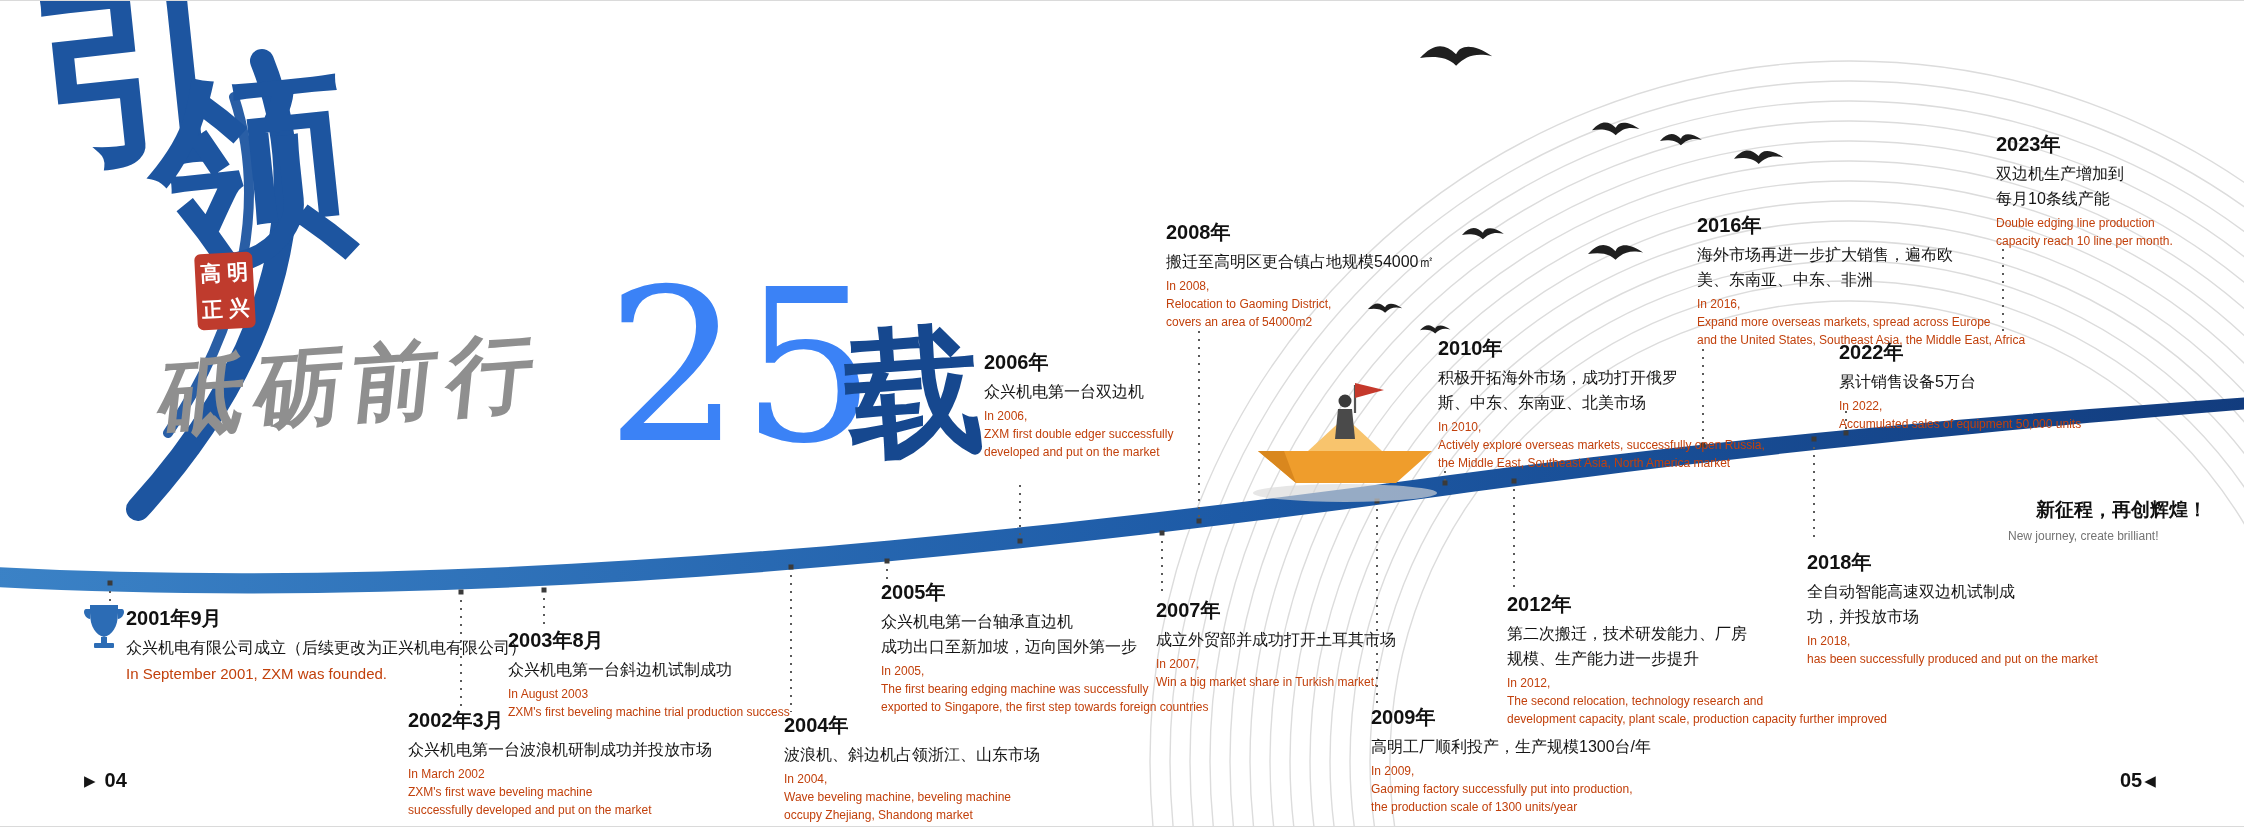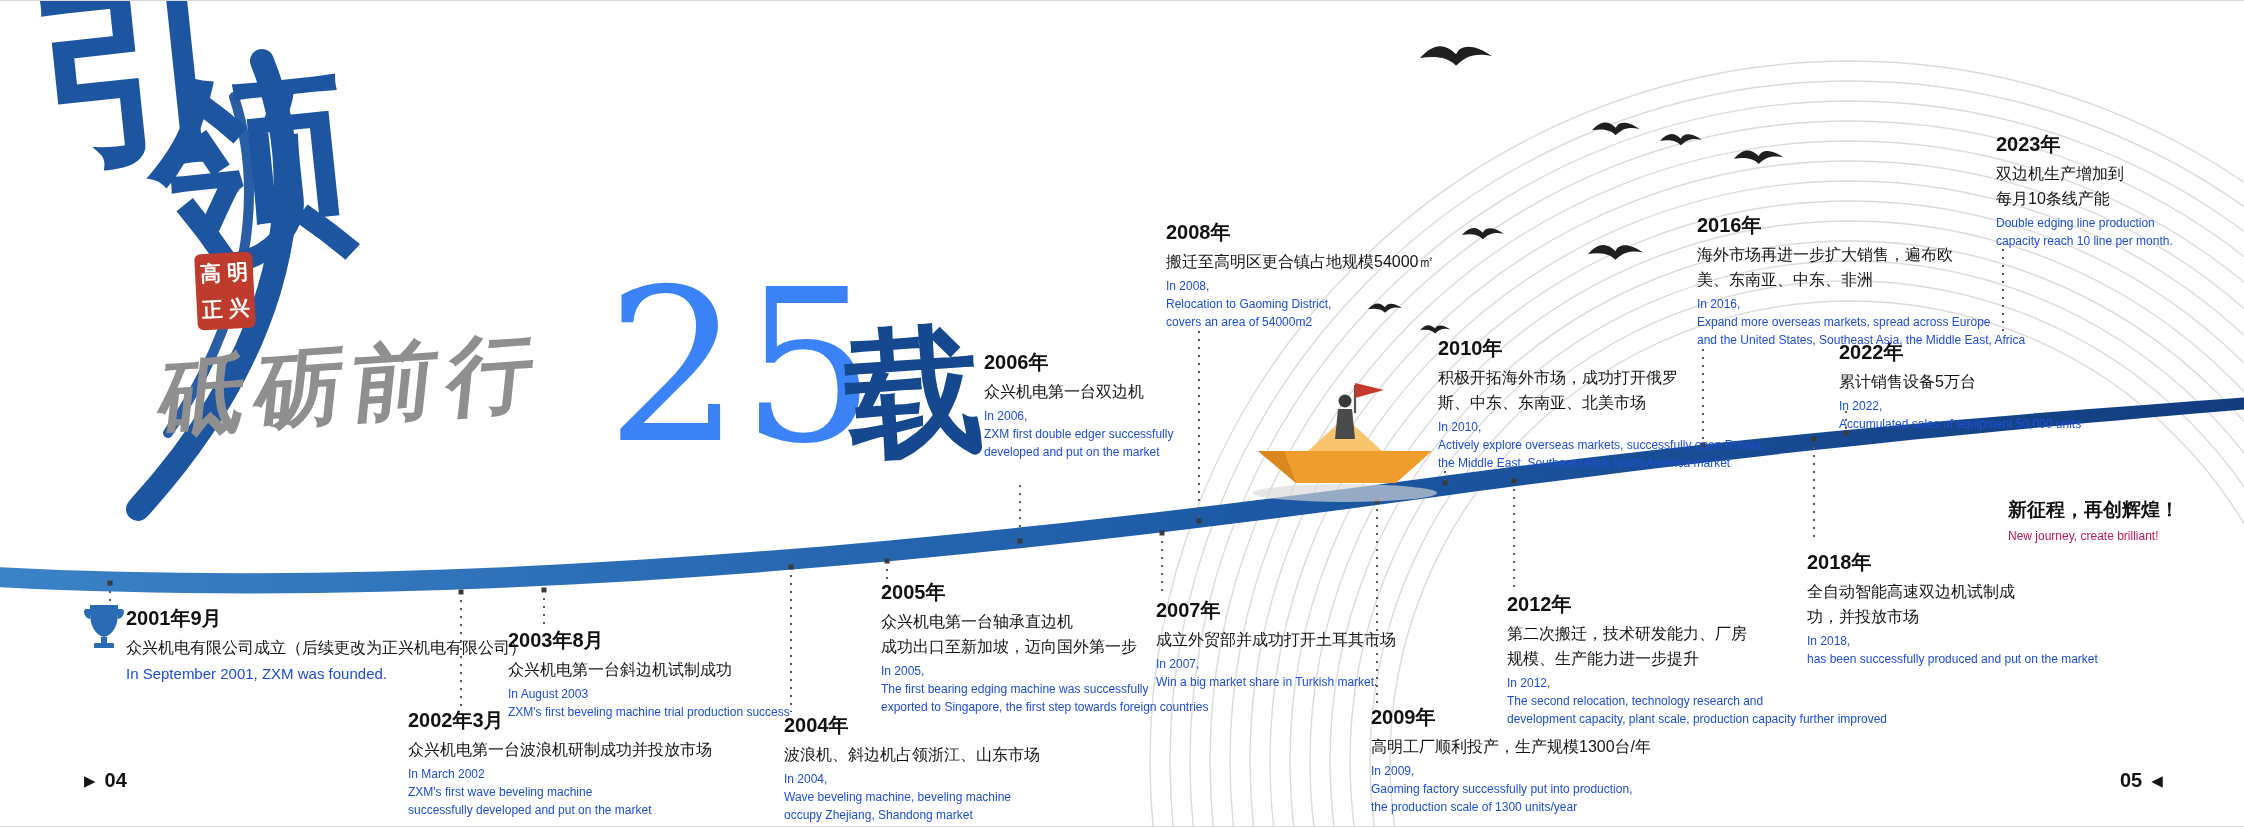--- a/index.html
+++ b/index.html
@@ -4,40 +4,40 @@
 <style>
   html,body{margin:0;padding:0;background:#fff;}
   .stage{position:relative;width:2244px;height:827px;background:#fff;overflow:hidden;
          font-family:"Liberation Sans","DejaVu Sans",sans-serif;
          border-top:1px solid #dadada;border-bottom:1px solid #dadada;box-sizing:border-box;}
   svg.decor{position:absolute;left:0;top:0;z-index:1;pointer-events:none;}
   
   .entry{position:absolute;z-index:3;color:#111;}
   .entry .year{font-size:20px;font-weight:700;margin-bottom:3px;}
   .entry .cn{font-size:16px;line-height:25px;color:#151515;}
-  .entry .en{font-size:12px;line-height:18px;color:#1d4ed8;}
+  .entry .en{font-size:12px;line-height:18px;color:#c2410c;}
   .entry .en.first{margin-top:3px;}
   .entry .en.big{font-size:15px;line-height:21px;}
   
   .callig{position:absolute;z-index:2;color:#1d55a0;font-family:"DejaVu Serif","Liberation Serif",serif;line-height:1;white-space:nowrap;}
   #char1{left:34px;top:-30px;font-size:200px;font-weight:700;transform:rotate(-6deg);}
   #char2{left:152px;top:66px;font-size:200px;font-weight:700;transform:rotate(-6deg);}
   #subcallig{left:160px;top:340px;font-size:86px;font-weight:700;color:#8f8f8f;
              transform:rotate(-4deg) skewX(-10deg);letter-spacing:10px;}
   #num25{left:606px;top:260px;font-size:212px;font-weight:400;color:#3b82f6;}
   #numunit{left:845px;top:322px;font-size:138px;font-weight:700;color:#16488f;transform:rotate(-4deg);}
   .seal{position:absolute;left:196px;top:252px;width:58px;height:76px;background:#bf3b2d;
         border-radius:6px;z-index:4;display:grid;grid-template-columns:1fr 1fr;place-items:center;
         color:#fff;font-size:21px;font-weight:700;transform:rotate(-3deg);padding:2px;box-sizing:border-box;}
   .slogan{position:absolute;left:2008px;top:496px;z-index:3;}
-  .slogan .cn{font-size:19px;font-weight:700;color:#111;margin-bottom:5px;}
-  .slogan .en{font-size:12px;color:#be185d;margin-top:6px;}
+  .slogan .cn{font-size:19px;font-weight:700;color:#111;margin-bottom:5px;margin-left:28px;}
+  .slogan .en{font-size:12px;color:#737373;margin-top:6px;}
   .footer-left{position:absolute;left:84px;top:768px;z-index:5;display:flex;align-items:center;gap:9px;
                font-size:20px;font-weight:700;color:#111;}
-  .footer-right{position:absolute;left:2120px;top:768px;z-index:5;display:flex;align-items:center;gap:9px;
+  .footer-right{position:absolute;left:2120px;top:768px;z-index:5;display:flex;align-items:center;gap:2px;
                font-size:20px;font-weight:700;color:#111;}
   .tri{font-size:15px;color:#151515;}
 </style>
 </head>
 <body>
 
 <div class="stage">
 
   <svg class="decor" width="2244" height="827" viewBox="0 0 2244 827" id="decor-svg">
     <defs>

